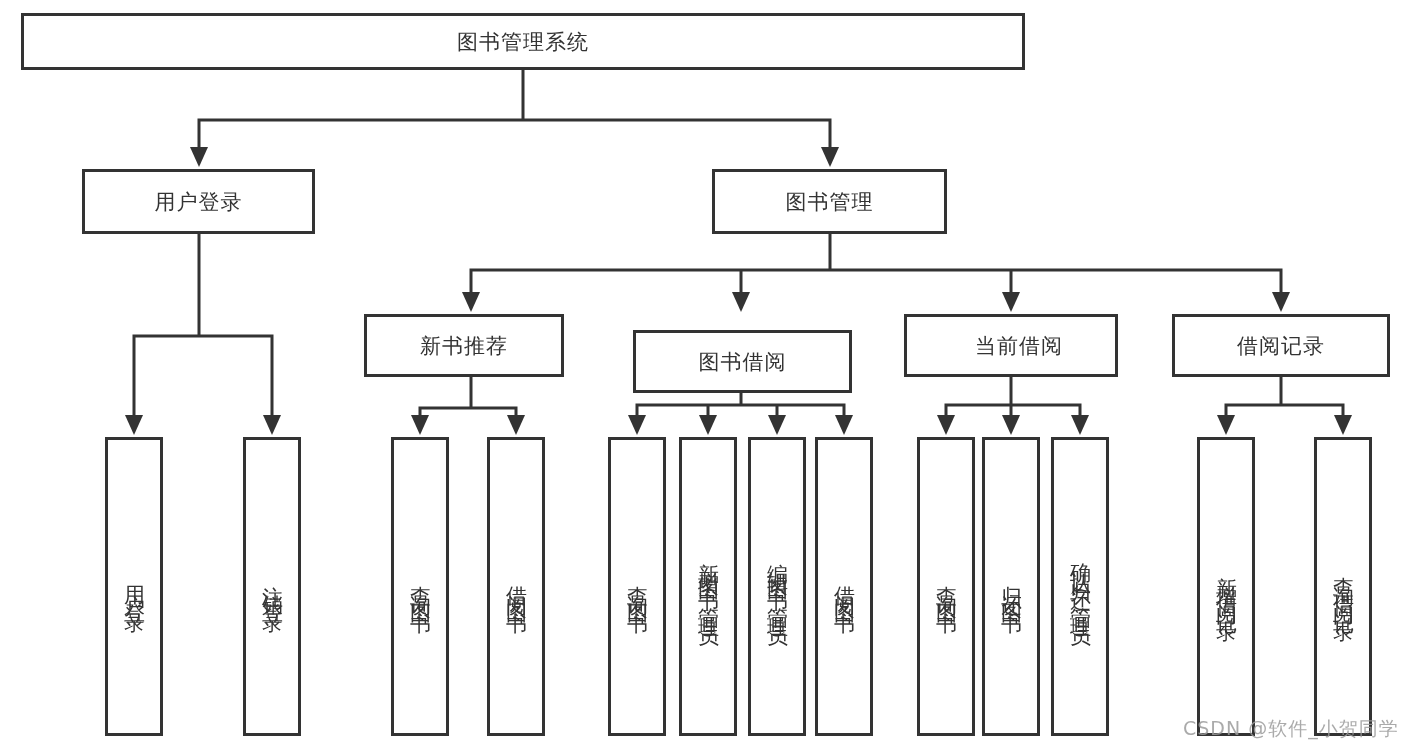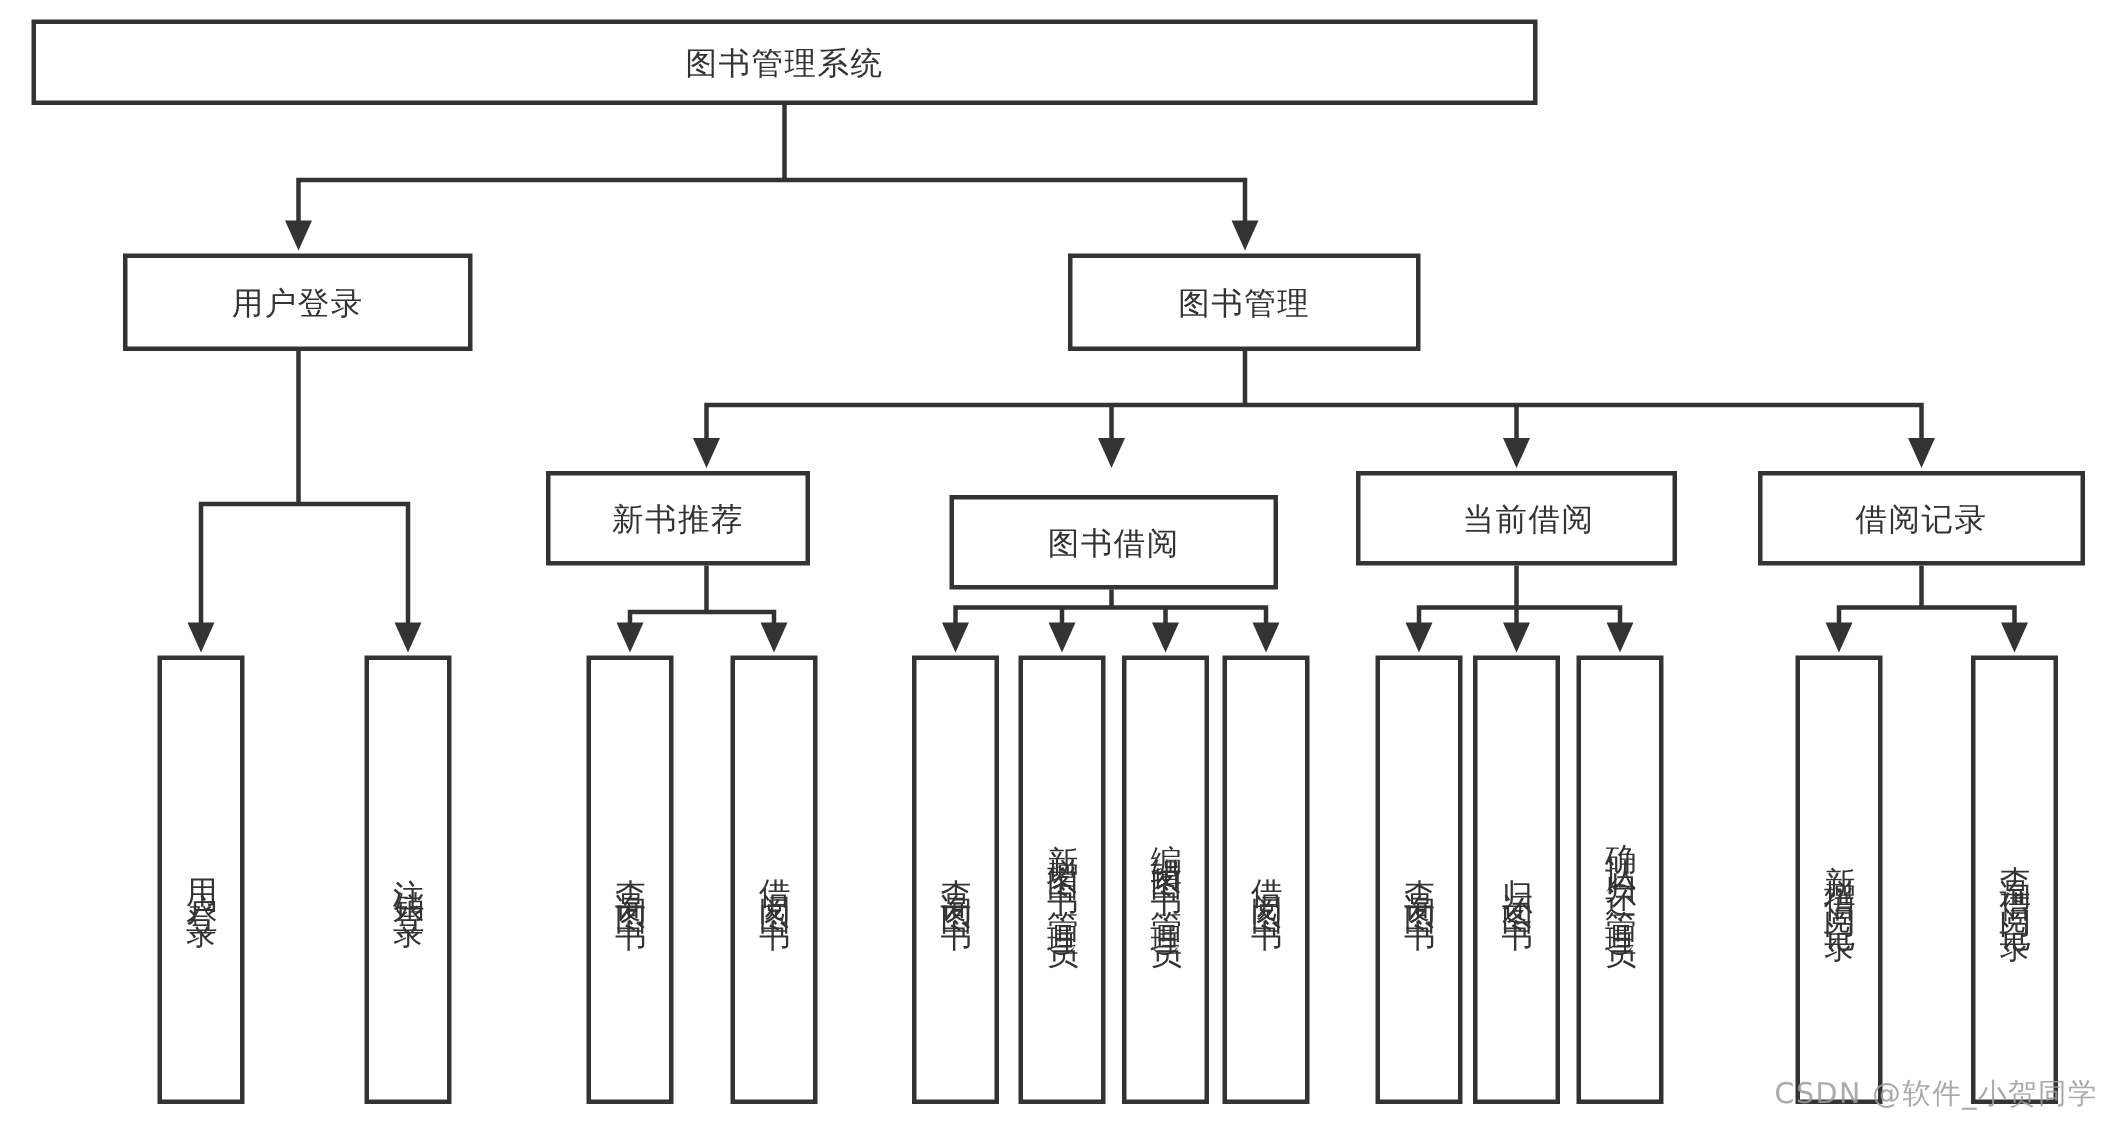--- a/index.html
+++ b/index.html
@@ -110,21 +110,21 @@
     <span class="lbl">图书管理系统</span>
   </div>
 
   <div class="node" style="left:82px; top:169px; width:233px; height:65px;">
     <span class="lbl">用户登录</span>
   </div>
   <div class="node" style="left:712px; top:169px; width:235px; height:65px;">
     <span class="lbl">图书管理</span>
   </div>
 
-  <div class="node" style="left:364px; top:314px; width:176px; height:63px;">
+  <div class="node" style="left:364px; top:314px; width:200px; height:63px;">
     <span class="lbl">新书推荐</span>
   </div>
   <div class="node" style="left:633px; top:330px; width:219px; height:63px;">
     <span class="lbl">图书借阅</span>
   </div>
   <div class="node" style="left:904px; top:314px; width:214px; height:63px;padding-left:16px;">
     <span class="lbl">当前借阅</span>
   </div>
   <div class="node" style="left:1172px; top:314px; width:218px; height:63px;">
     <span class="lbl">借阅记录</span>

